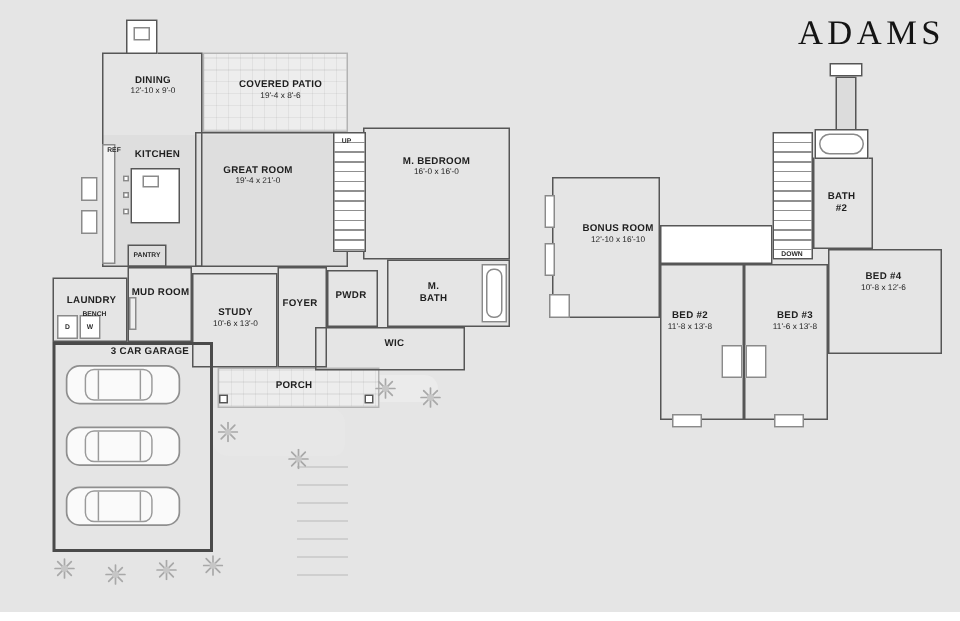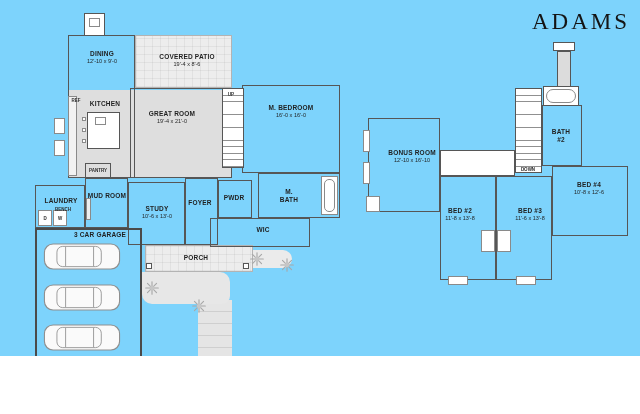--- a/index.html
+++ b/index.html
@@ -1,16 +1,16 @@
 <!DOCTYPE html>
 <html><head>
 <meta charset="utf-8">
 <style>
   html,body{margin:0;padding:0;background:#fff;}
-  .canvas{position:relative;width:640px;height:356px;background:#7dd3fc;overflow:hidden;
+  .canvas{position:relative;width:640px;height:408px;background:#e5e5e5;overflow:hidden;
           font-family:"Liberation Sans",sans-serif;}
   .a{position:absolute;box-sizing:border-box;}
   .wall{border:1.5px solid #565656;background:transparent;}
   .wall2{border:2px solid #4a4a4a;background:transparent;}
   .fixt{border:1px solid #8a8a8a;background:#ffffff;}
   .shade{background:#dedede;}
   .tile{background-color:#ededed;border:1px solid #b3b3b3;
         background-image:repeating-linear-gradient(90deg,rgba(0,0,0,.05) 0 1px,transparent 1px 8px),
                          repeating-linear-gradient(0deg,rgba(0,0,0,.05) 0 1px,transparent 1px 8px);}
   .pave{background:#e7e7e7;}

